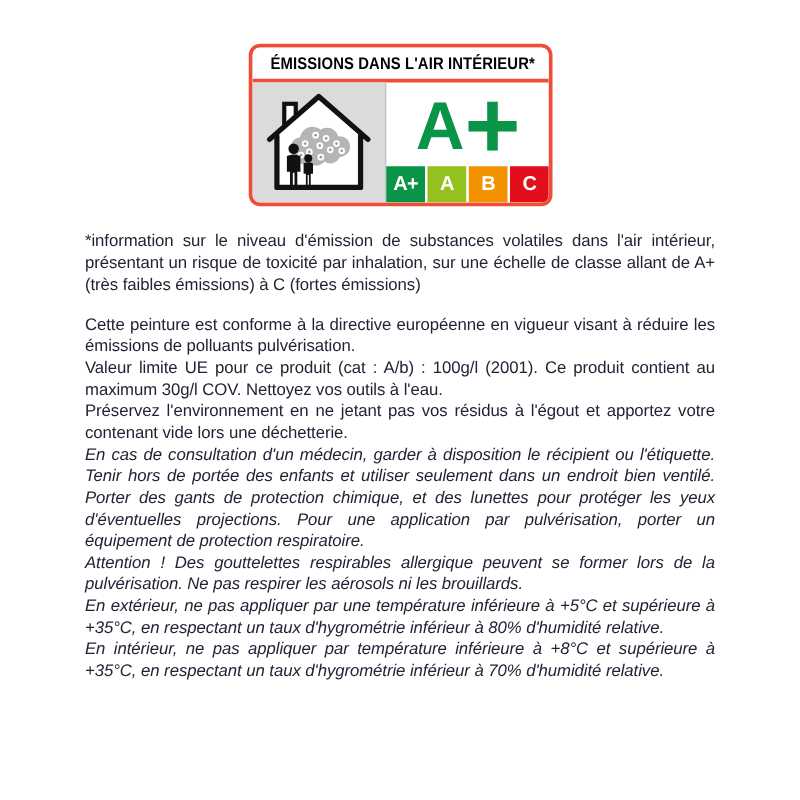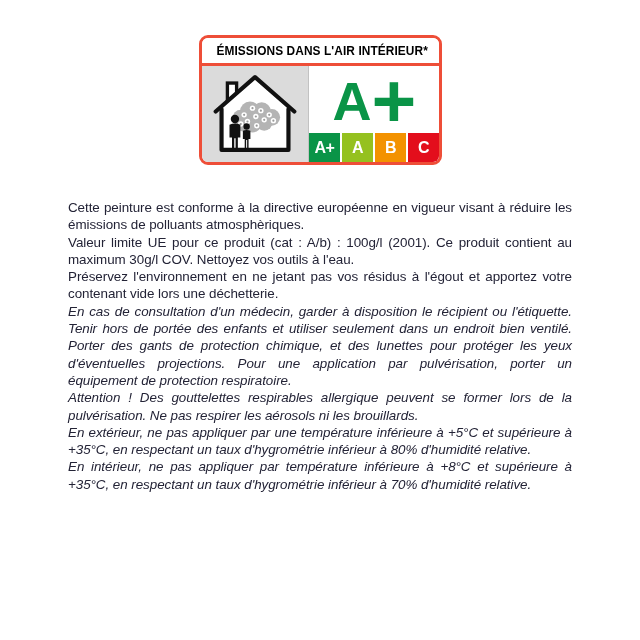--- a/index.html
+++ b/index.html
@@ -166,22 +166,23 @@
         </div>
         <div class="scale-cell" style="background-color: rgb(227, 14, 28);">
           <span>C</span>
         </div>
       </div>
     </div>
   </div>
 </div>
 
 <div class="text-area">
+  <p>*information sur le niveau d'émission de substances volatiles dans l'air inté­rieur, présentant un risque de toxicité par inhalation, sur une échelle de classe allant de A+ (très faibles émissions) à C (fortes émissions)</p>
 
-  <p class="sec-gap">Cette peinture est conforme à la directive européenne en vigueur visant à ré­duire les émissions de polluants atmosphèriques.</p>
+  <p class="sec-gap">Cette peinture est conforme à la directive européenne en vigueur visant à ré­duire les émissions de polluants pulvérisation.</p>
   <p>Valeur limite UE pour ce produit (cat : A/b) : 100g/l (2001). Ce produit contient au maximum 30g/l COV. Nettoyez vos outils à l'eau.</p>
   <p>Préservez l'environnement en ne jetant pas vos résidus à l'égout et apportez votre contenant vide lors une déchetterie.</p>
 
   <div class="italic-block">
     <p>En cas de consultation d'un médecin, garder à disposition le récipient ou l'éti­quette. Tenir hors de portée des enfants et utiliser seulement dans un endroit bien ventilé. Porter des gants de protection chimique, et des lunettes pour protéger les yeux d'éventuelles projections. Pour une application par pulvérisation, porter un équipement de protection respiratoire.</p>
     <p>Attention ! Des gouttelettes respirables allergique peuvent se former lors de la pulvérisation. Ne pas respirer les aérosols ni les brouillards.</p>
     <p>En extérieur, ne pas appliquer par une température inférieure à +5°C et supérieure à +35°C, en respectant un taux d'hygrométrie inférieur à 80% d'humidité relative.</p>
     <p>En intérieur, ne pas appliquer par température inférieure à +8°C et supérieure à +35°C, en respectant un taux d'hygrométrie inférieur à 70% d'humidité relative.</p>
   </div>
 </div>

